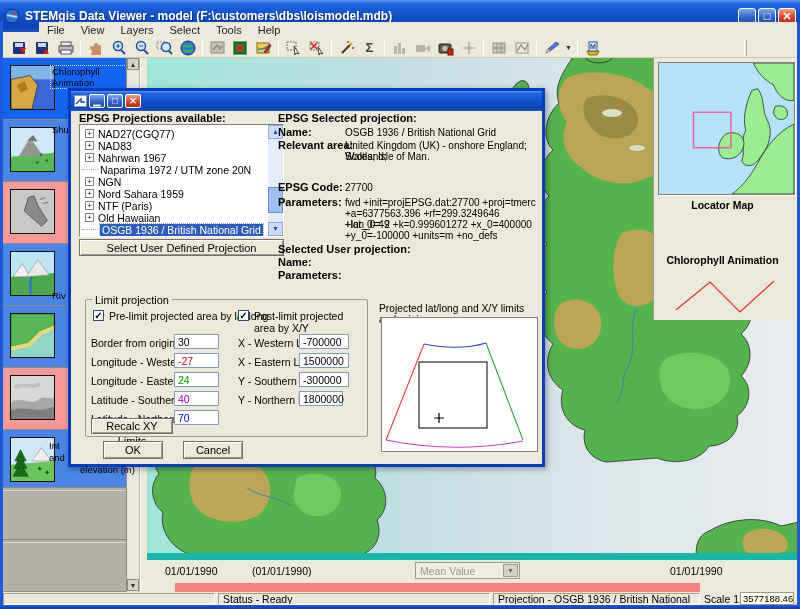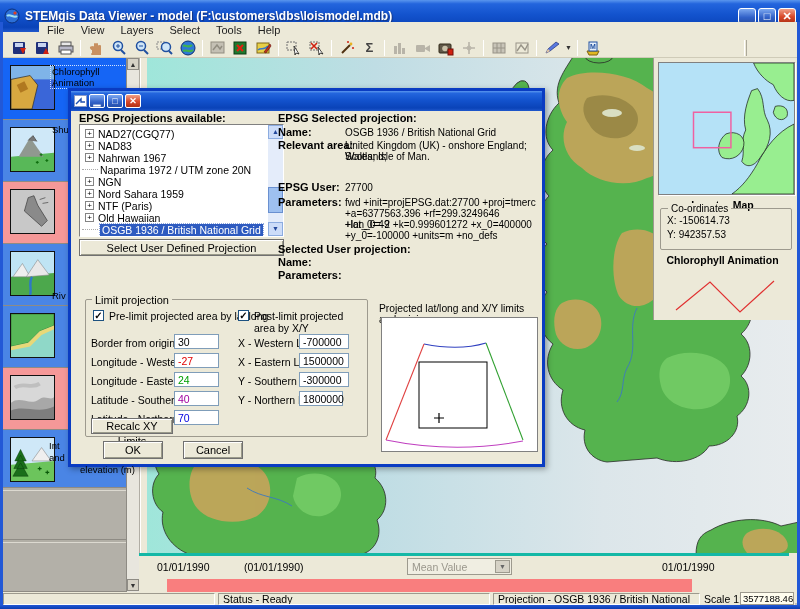--- a/index.html
+++ b/index.html
@@ -45,21 +45,21 @@
   #rightpanel { left:653px; top:58px; width:144px; height:262px; background:#ECE9D8; border-left:1px solid #9D9A8E; }
   #locator { position:absolute; left:4px; top:4px; width:137px; height:133px; border:1px solid #808080;
     box-shadow:1px 1px 0 #fff; background:#B5E2F7; }
   .panel-label { position:absolute; width:137px; text-align:center; font-weight:bold; font-size:10.5px; }
   #coords-group { position:absolute; left:6px; top:150px; width:132px; height:42px; border:1px solid #9D9A8E;
     border-radius:2px; }
   #coords-legend { position:absolute; left:7px; top:-6px; background:#ECE9D8; padding:0 3px; font-size:10px; }
   .coord-line { position:absolute; left:6px; font-size:10px; }
 
   
-  #timeline { left:139px; top:553px; width:650px; height:39px; background:#ECE9D8; border-top:3px solid #14b8a6; }
+  #timeline { left:147px; top:553px; width:650px; height:39px; background:#ECE9D8; border-top:7px solid #14b8a6; }
   .tl-text { position:absolute; top:5px; font-size:10.5px; }
   #mean-combo { position:absolute; left:268px; top:2px; width:105px; height:17px; background:#F0EEE2;
     border:1px solid #9D9A8E; color:#9a978c; font-size:10.5px; padding:2px 4px; }
   #mean-arrow { position:absolute; right:1px; top:1px; width:15px; height:13px; background:#D6D2C6;
     border:1px solid #9D9A8E; text-align:center; font-size:7px; line-height:12px; color:#666; }
   #redbar { position:absolute; left:28px; top:23px; width:525px; height:13px; background:#F97E7E; }
   #statusbar { left:0; top:592px; width:800px; height:13px; background:#ECE9D8; font-size:10.5px; }
   .spanel { position:absolute; top:1px; height:12px; border:1px solid; border-color:#9D9A8E #fff #fff #9D9A8E;
     padding:0 4px; line-height:10px; background:#ECE9D8; overflow:hidden; }
   #scale-input { position:absolute; left:740px; top:0px; width:54px; height:13px; background:#FFFDEE;
@@ -343,25 +343,20 @@
       <g fill="#98EE90" stroke="#111" stroke-width="0.7">
         <path d="M96,0 L137,0 L137,38 C128,40 120,32 116,22 C108,18 100,10 96,0 Z"></path>
         <path d="M118,44 C126,42 132,46 130,54 C126,60 118,58 116,50 Z"></path>
         <path d="M137,62 C120,70 108,86 100,102 C92,116 84,126 74,133 L137,133 Z"></path>
         <path d="M100,26 C108,36 104,48 110,58 C116,70 112,84 104,94 C98,104 90,108 84,100 C88,88 82,80 88,68 C84,54 90,38 94,28 Z"></path>
         <path d="M68,72 C78,68 88,74 86,84 C84,94 74,100 64,96 C58,90 60,78 68,72 Z"></path>
       </g>
       <rect x="35" y="50" width="38" height="36" fill="none" stroke="#F060A0" stroke-width="1.5"></rect>
     </svg>
     <div class="panel-label" style="top:141px">Locator Map</div>
-    <div id="coords-group">
-      <span id="coords-legend">Co-ordinates</span>
-      <div class="coord-line" style="top:6px">X: -150614.73</div>
-      <div class="coord-line" style="top:20px">Y: 942357.53</div>
-    </div>
     <div class="panel-label" style="top:196px">Chlorophyll Animation</div>
     <svg style="position:absolute;left:8px;top:210px" width="128" height="48" viewBox="0 0 128 48">
       <polyline points="14,42 48,14 78,44 112,13" fill="none" stroke="#E03030" stroke-width="1.2"></polyline>
     </svg>
   </div>
 
   <div class="abs" id="sidebar">
 
     <div class="side-item" style="top:0;height:62px;background:#1565F5">
       <svg class="thumb" viewBox="0 0 45 45">
@@ -527,21 +522,21 @@
       </div>
 
       <div class="btn" style="left:8px;top:128px;width:205px;height:17px;line-height:16px">Select User Defined Projection</div>
 
       <div class="blabel" style="left:207px;top:1px">EPSG Selected projection:</div>
       <div class="blabel" style="left:207px;top:15px">Name:</div>
       <div class="plain small" style="left:274px;top:16px">OSGB 1936 / British National Grid</div>
       <div class="blabel" style="left:207px;top:28px">Relevant area:</div>
       <div class="plain small" style="left:274px;top:29px">United Kingdom (UK) - onshore England; Scotland;</div>
       <div class="plain small" style="left:274px;top:40px">Wales; Isle of Man.</div>
-      <div class="blabel" style="left:207px;top:70px">EPSG User:</div>
+      <div class="blabel" style="left:207px;top:70px">EPSG Code:</div>
       <div class="plain small" style="left:274px;top:71px">27700</div>
       <div class="blabel" style="left:207px;top:85px">Parameters:</div>
       <div class="param-line" style="left:274px;top:86px">fwd +init=projEPSG.dat:27700 +proj=tmerc</div>
       <div class="param-line" style="left:274px;top:97px">+a=6377563.396 +rf=299.3249646 +lat_0=49</div>
       <div class="param-line" style="left:274px;top:108px">+lon_0=-2 +k=0.999601272 +x_0=400000</div>
       <div class="param-line" style="left:274px;top:119px">+y_0=-100000 +units=m +no_defs</div>
       <div class="blabel" style="left:207px;top:132px">Selected User projection:</div>
       <div class="blabel" style="left:207px;top:145px">Name:</div>
       <div class="blabel" style="left:207px;top:158px">Parameters:</div>
 

